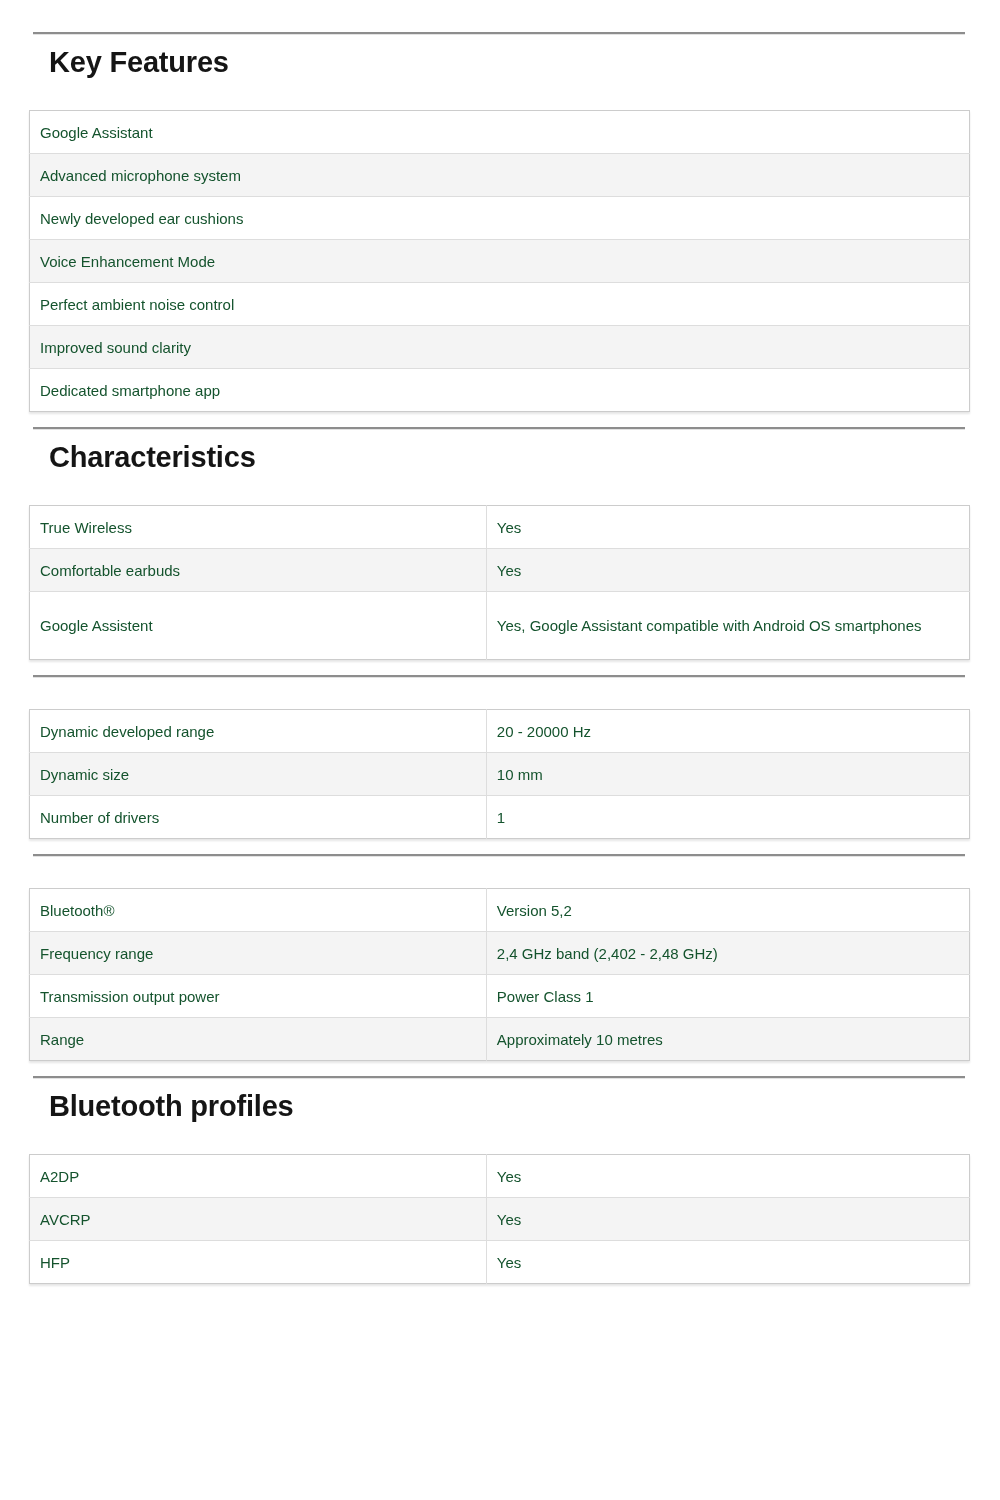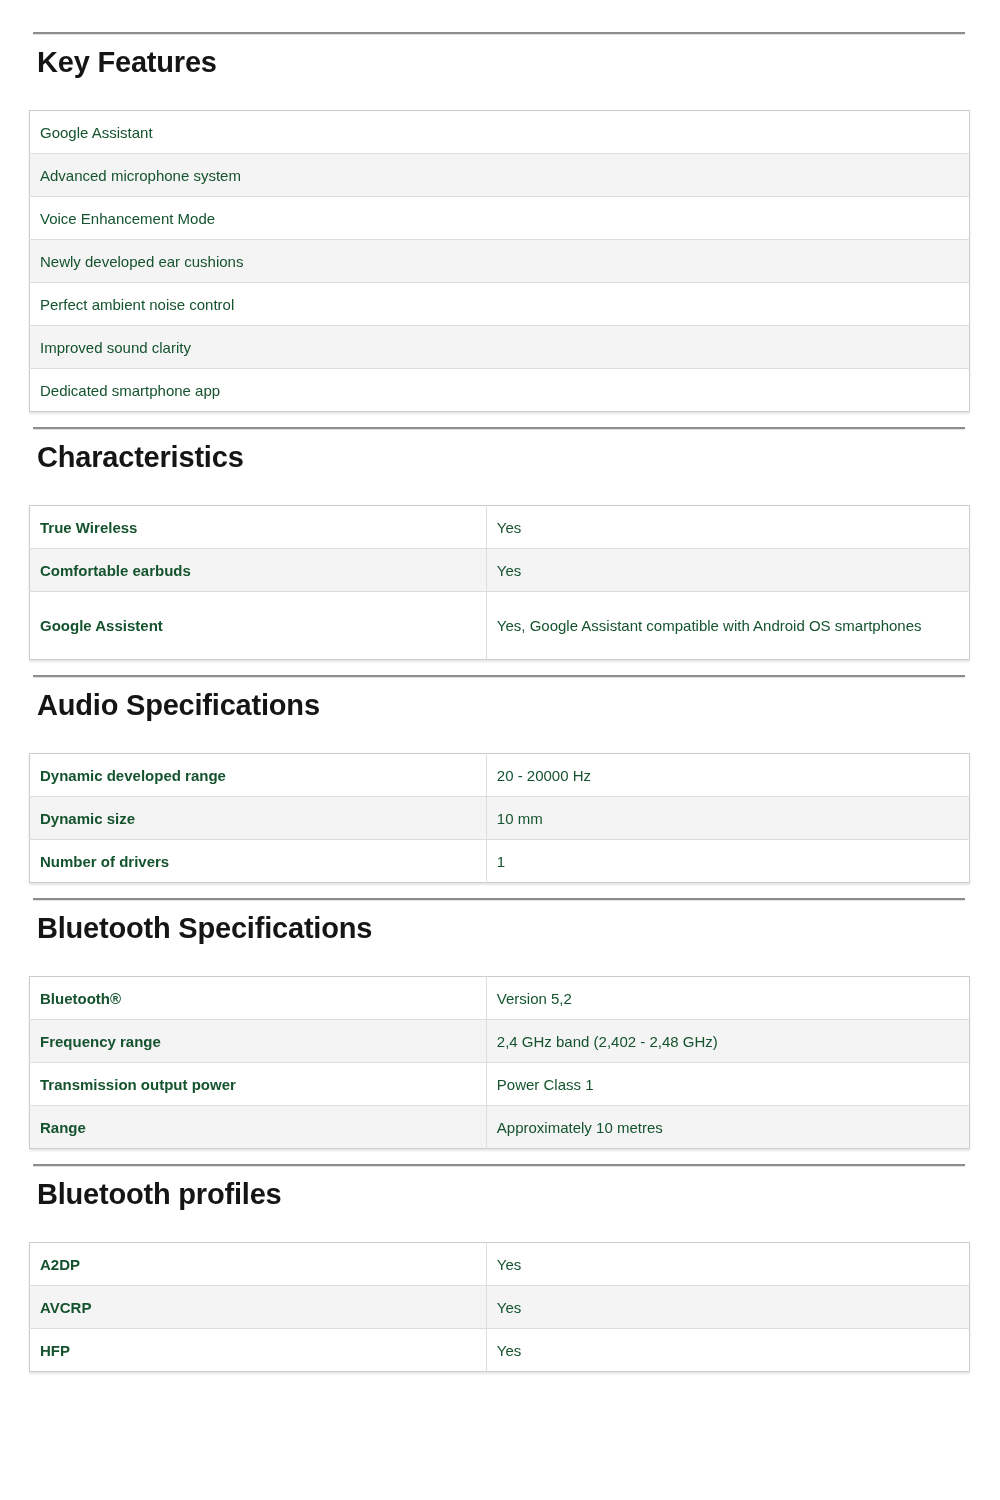--- a/index.html
+++ b/index.html
@@ -20,21 +20,21 @@
     border-top: 2px solid #8d8d8d;
     border-bottom: 1px solid #e2e2e2;
     margin: 0 5px 0 4px;
   }
   .section-title {
     font-size: 29px;
     line-height: 33px;
     font-weight: 700;
     color: #151515;
     letter-spacing: -0.2px;
-    margin: 11px 0 0 8px;
+    margin: 11px 0 0 20px;
   }
   .spec-table {
     width: 100%;
     border-collapse: collapse;
     margin: 31px 0 15px 0;
     border: 1px solid #cccccc;
     box-shadow: 0 2px 2px rgba(0,0,0,0.10);
     table-layout: fixed;
   }
   .spec-table td {
@@ -42,44 +42,44 @@
     color: #14532d;
     padding: 0 10px;
     height: 43px;
     vertical-align: middle;
     border-top: 1px solid #dddddd;
     overflow: hidden;
     white-space: nowrap;
   }
   .spec-table tr:first-child td { border-top: 0; }
   .spec-table tr:nth-child(even) { background: #f4f4f4; }
-  .spec-table td.label-cell { width: 48.6%; font-weight: bold; }
+  .spec-table td.label-cell { width: 48.6%; }
   .spec-table td.value-cell { border-left: 1px solid #dddddd; }
   .spec-table tr.tall td { height: 68px; margin-top: 40px; }
 </style>
 </head>
 <body>
 
 <div class="page" id="page-root">
   <section class="spec-section">
     <hr class="section-divider">
     <h2 class="section-title">Key Features</h2>
     <table class="spec-table">
       <tbody>
           <tr>
             <td>Google Assistant</td>
           </tr>
           <tr>
             <td>Advanced microphone system</td>
           </tr>
           <tr>
-            <td>Voice Enhancement Mode</td>
+            <td>Newly developed ear cushions</td>
           </tr>
           <tr>
-            <td>Newly developed ear cushions</td>
+            <td>Voice Enhancement Mode</td>
           </tr>
           <tr>
             <td>Perfect ambient noise control</td>
           </tr>
           <tr>
             <td>Improved sound clarity</td>
           </tr>
           <tr>
             <td>Dedicated smartphone app</td>
           </tr>
@@ -103,42 +103,40 @@
           <tr class="tall">
             <td class="label-cell">Google Assistent</td>
             <td class="value-cell">Yes, Google Assistant compatible with Android OS smartphones</td>
           </tr>
         </tbody>
     </table>
   </section>
 
   <section class="spec-section">
     <hr class="section-divider">
-    <h2 class="section-title">Audio Specifications</h2>
     <table class="spec-table">
       <tbody>
           <tr>
             <td class="label-cell">Dynamic developed range</td>
             <td class="value-cell">20 - 20000 Hz</td>
           </tr>
           <tr>
             <td class="label-cell">Dynamic size</td>
             <td class="value-cell">10 mm</td>
           </tr>
           <tr>
             <td class="label-cell">Number of drivers</td>
             <td class="value-cell">1</td>
           </tr>
         </tbody>
     </table>
   </section>
 
   <section class="spec-section">
     <hr class="section-divider">
-    <h2 class="section-title">Bluetooth Specifications</h2>
     <table class="spec-table">
       <tbody>
           <tr>
             <td class="label-cell">Bluetooth®</td>
             <td class="value-cell">Version 5,2</td>
           </tr>
           <tr>
             <td class="label-cell">Frequency range</td>
             <td class="value-cell">2,4 GHz band (2,402 - 2,48 GHz)</td>
           </tr>

